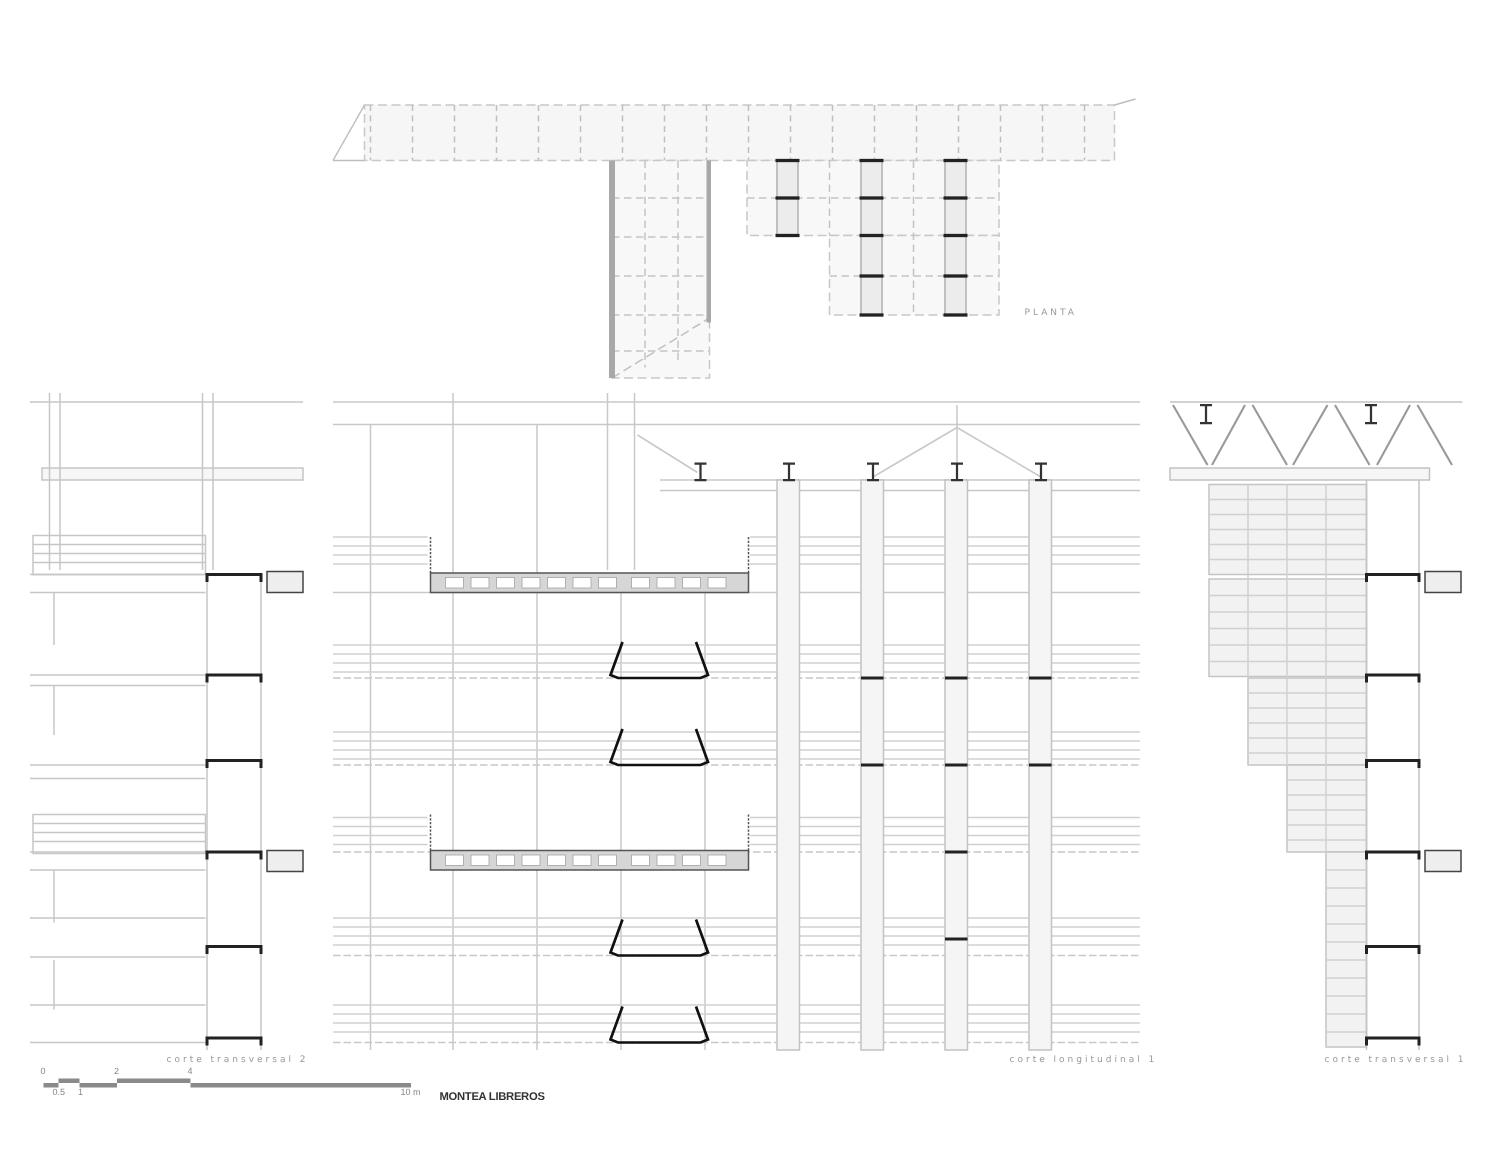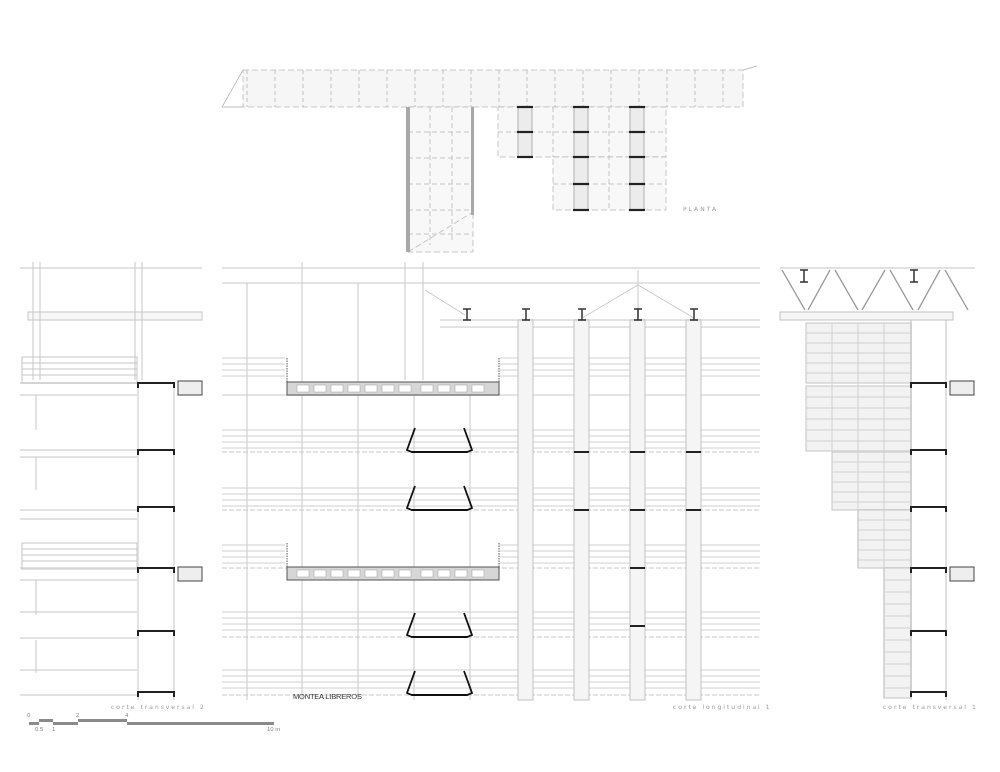--- a/index.html
+++ b/index.html
@@ -366,15 +366,15 @@
       <rect x="78" y="719" width="49" height="3"></rect>
       <rect x="127" y="722" width="147" height="3"></rect>
     </g>
   </svg>
   <div class="tick" style="left:27px; top:712px;">0</div>
   <div class="tick" style="left:76px; top:712px;">2</div>
   <div class="tick" style="left:125px; top:712px;">4</div>
   <div class="tick" style="left:35px; top:726px;">0.5</div>
   <div class="tick" style="left:52px; top:726px;">1</div>
   <div class="tick" style="left:267px; top:726px;">10 m</div>
-  <div class="title" style="left:293px; top:692px;">MONTEA LIBREROS</div>
+  <div class="title" style="left:293px; top:726px;font-weight:bold;">MONTEA LIBREROS</div>
 
 </div>
 
 </body></html>

